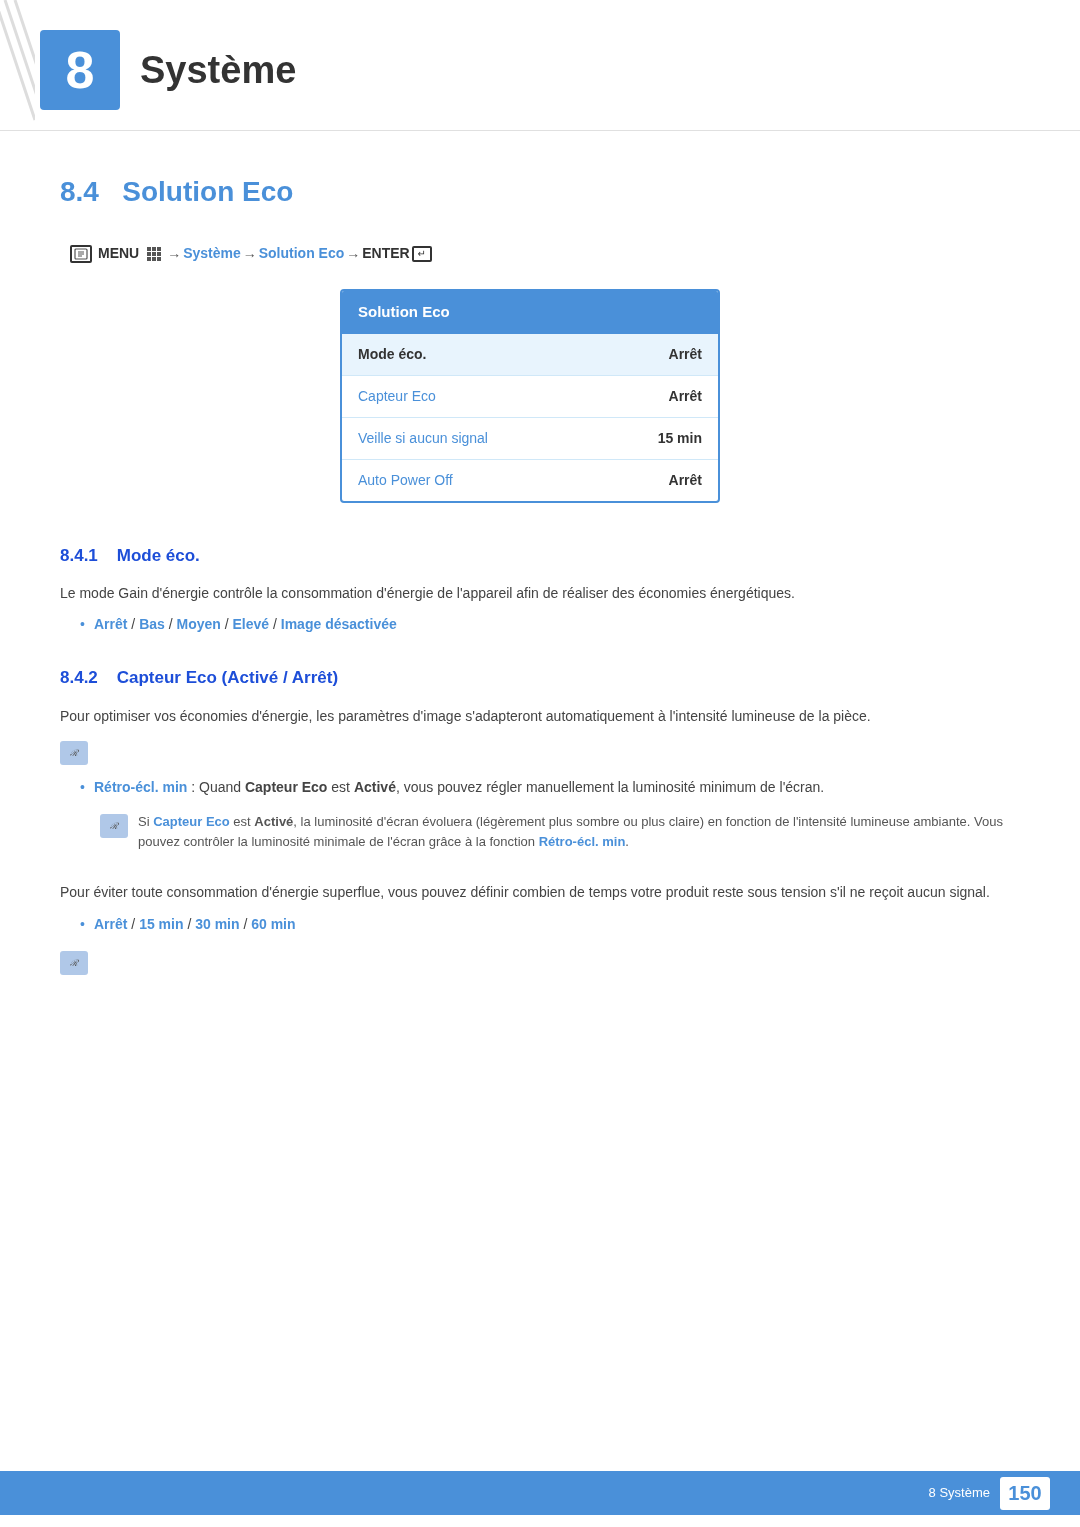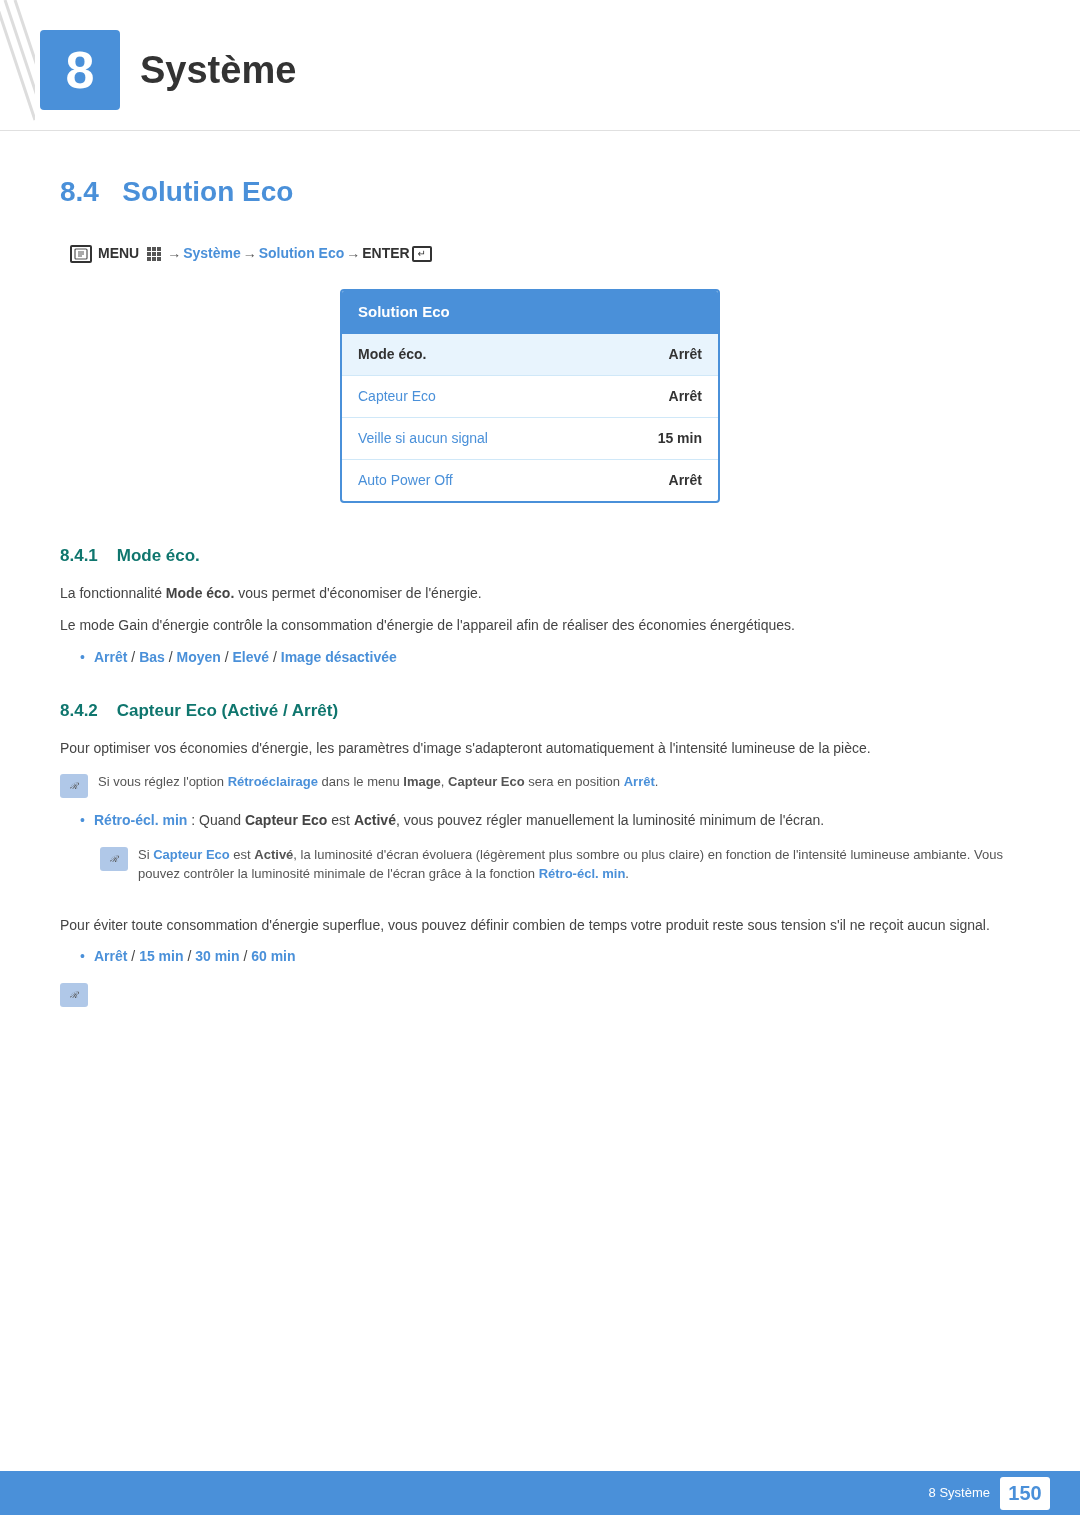--- a/index.html
+++ b/index.html
@@ -156,21 +156,21 @@
       font-weight: bold;
     }
 
     
     .sub-section {
       margin-bottom: 30px;
     }
     .sub-heading {
       font-size: 17px;
       font-weight: bold;
-      color: #0f766e;
+      color: #1d4ed8;
       margin-bottom: 14px;
     }
     .body-text {
       font-size: 14px;
       color: #444;
       margin-bottom: 10px;
       line-height: 1.6;
     }
 
     
@@ -368,23 +368,20 @@
     </div>
   </div>
 
   <div class="sub-section">
     <div class="sub-heading">
       <span>8.4.1</span>
       &nbsp;&nbsp;
       <span>Mode éco.</span>
     </div>
     <p class="body-text">
-      La fonctionnalité <span class="just-bold">Mode éco.</span> vous permet d'économiser de l'énergie.
-    </p>
-    <p class="body-text">
       Le mode Gain d'énergie contrôle la consommation d'énergie de l'appareil afin de réaliser des économies énergétiques.
     </p>
     <ul class="bullet-list">
       <li>
         <span class="blue-bold">Arrêt</span> / <span class="blue-bold">Bas</span> / <span class="blue-bold">Moyen</span> / <span class="blue-bold">Elevé</span> / <span class="blue-bold">Image désactivée</span>
       </li>
     </ul>
   </div>
 
   <div class="sub-section">
@@ -396,23 +393,20 @@
     <p class="body-text">
       Pour optimiser vos économies d'énergie, les paramètres d'image s'adapteront automatiquement à l'intensité lumineuse de la pièce.
     </p>
     <div class="note-box">
       <div class="note-icon">
         <svg viewBox="0 0 16 16" xmlns="http://www.w3.org/2000/svg" fill="#555">
           <rect x="2" y="2" width="12" height="12" rx="1" fill="#b0c8e8"></rect>
           <text x="8" y="11" text-anchor="middle" font-size="9" fill="#555" font-style="italic">ℛ</text>
         </svg>
       </div>
-      <p class="note-text">
-        Si vous réglez l'option <span class="blue-bold">Rétroéclairage</span> dans le menu <span class="just-bold">Image</span>, <span class="just-bold">Capteur Eco</span> sera en position <span class="blue-bold">Arrêt</span>.
-      </p>
     </div>
     <ul class="bullet-list">
       <li>
         <span class="blue-bold">Rétro-écl. min</span> : Quand <span class="just-bold">Capteur Eco</span> est <span class="just-bold">Activé</span>, vous pouvez régler manuellement la luminosité minimum de l'écran.
       </li>
     </ul>
     <div class="note-box indented-note">
       <div class="note-icon">
         <svg viewBox="0 0 16 16" xmlns="http://www.w3.org/2000/svg" fill="#555">
           <rect x="2" y="2" width="12" height="12" rx="1" fill="#b0c8e8"></rect>

